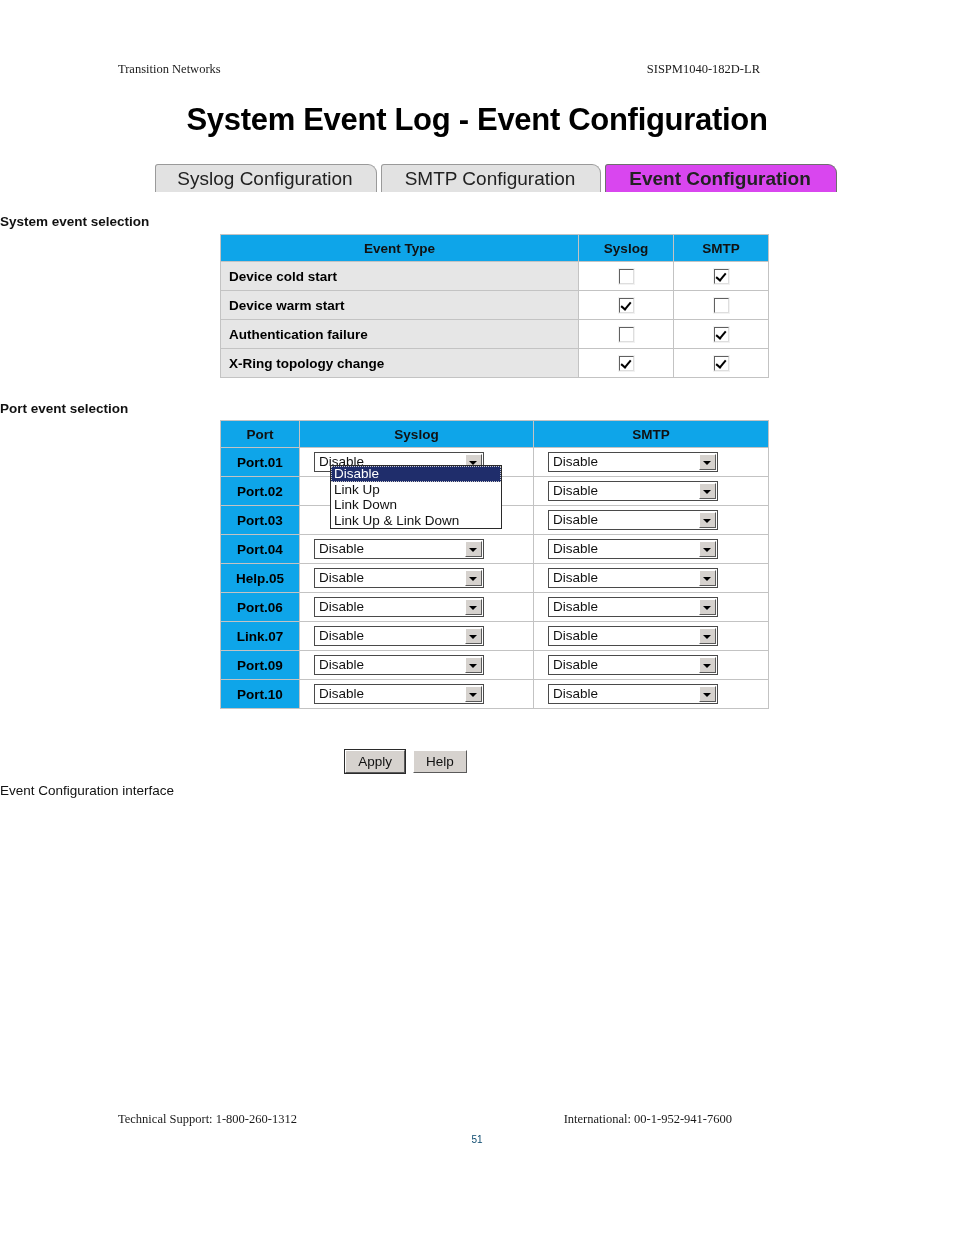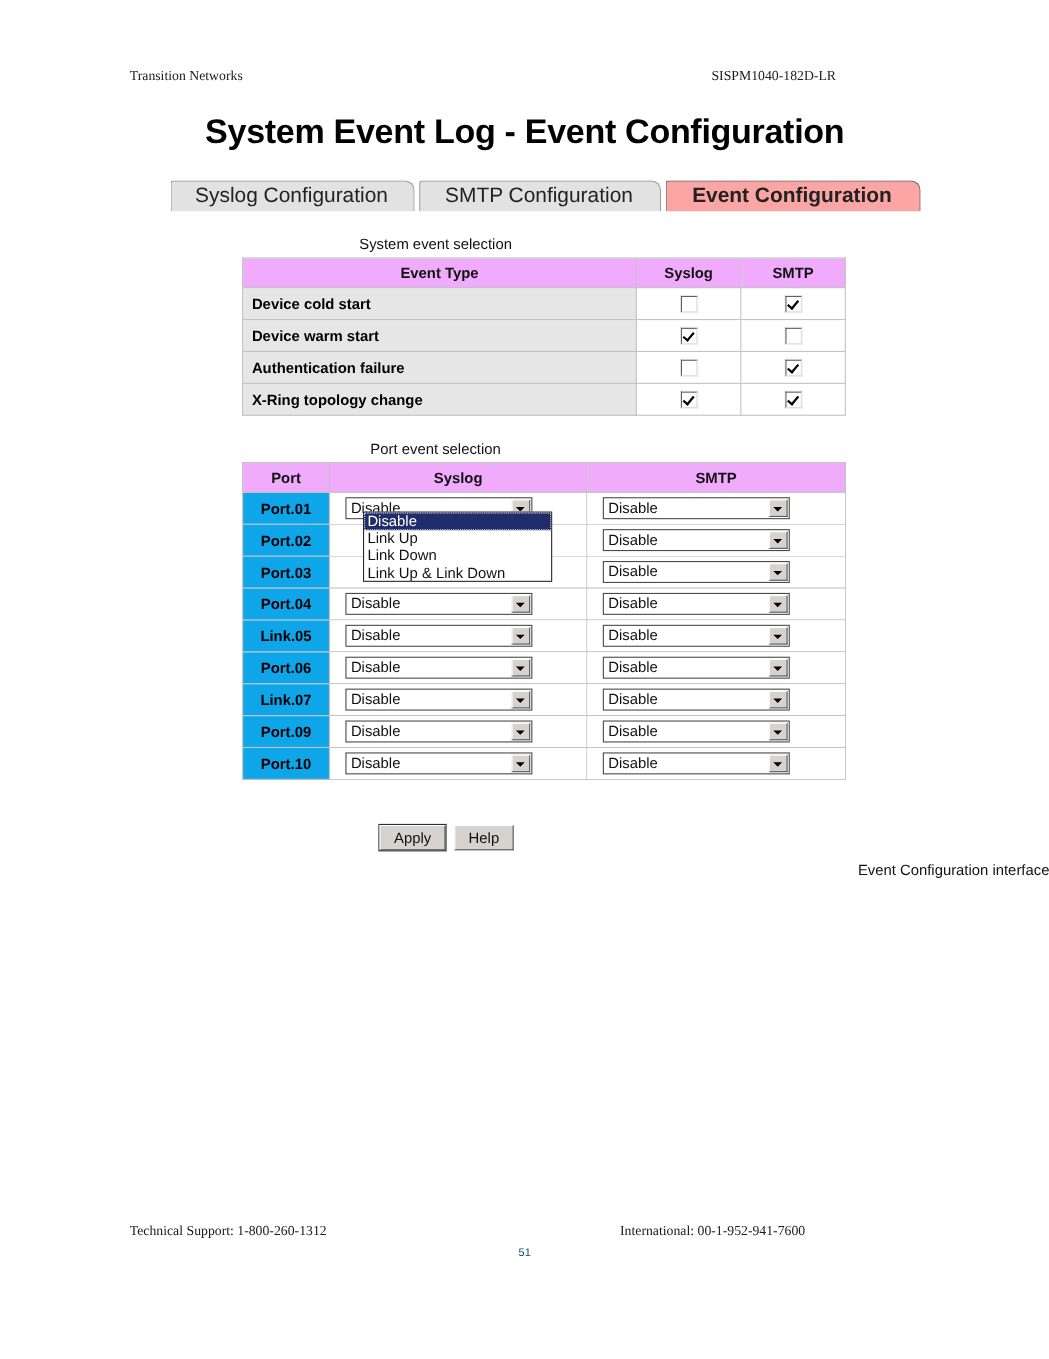--- a/index.html
+++ b/index.html
@@ -90,53 +90,53 @@
     border-top-right-radius: 9px;
     box-sizing: border-box;
     text-align: center;
     margin-right: 4px;
     white-space: nowrap;
   }
   .tab.tab-syslog { width: 222px; }
   .tab.tab-smtp   { width: 220px; }
   .tab.tab-event  {
     width: 232px;
-    background: #fca5a5;
+    background: #d946ef;
     font-weight: bold;
     border-color: #6e6e6e;
   }
 
   
   .section-caption {
     position: absolute;
     width: 792px;
     left: 0;
-    text-align: center;
-    font-size: 13.5px;
-    font-weight: normal;
+    text-align: left;
+    font-size: 13.5px;
+    font-weight: bold;
     color: #111;
   }
   #sys-caption  { top: 214px; }
   #port-caption { top: 401px; }
 
   
   .grid {
     position: absolute;
     border-collapse: collapse;
     border: 1px solid #b9b9b9;
     table-layout: fixed;
   }
   .grid th, .grid td {
     border: 1px solid #c3c3c3;
     font-size: 13.5px;
     padding: 0;
     box-sizing: border-box;
   }
   .grid th {
-    background: #f0abfc;
+    background: #0ea5e9;
     font-weight: bold;
     height: 27px;
     color: #111;
   }
   .grid td {
     background: #e6e6e6;
     height: 29px;
   }
 
   
@@ -302,21 +302,21 @@
   }
   .winbtn.focused {
     box-shadow: 0 0 0 1px #2b2b2b;
   }
 
   .iface-caption {
     position: absolute;
     top: 783px;
     left: 0;
     width: 954px;
-    text-align: right;
+    text-align: left;
     font-size: 13.5px;
     color: #111;
   }
 </style>
 </head>
 <body>
 
 <div class="doc-header">
   <span class="left">Transition Networks</span>
   <span class="right">SISPM1040-182D-LR</span>
@@ -421,21 +421,21 @@
         <td class="port-name">Port.03</td>
         <td class="sel-cell"><span class="winselect" style="visibility: hidden;"></span></td>
         <td class="sel-cell"><span class="winselect"><span class="sel-text">Disable</span><span class="sel-arrow"></span></span></td>
       </tr>
       <tr>
         <td class="port-name">Port.04</td>
         <td class="sel-cell"><span class="winselect"><span class="sel-text">Disable</span><span class="sel-arrow"></span></span></td>
         <td class="sel-cell"><span class="winselect"><span class="sel-text">Disable</span><span class="sel-arrow"></span></span></td>
       </tr>
       <tr>
-        <td class="port-name">Link.05</td>
+        <td class="port-name">Help.05</td>
         <td class="sel-cell"><span class="winselect"><span class="sel-text">Disable</span><span class="sel-arrow"></span></span></td>
         <td class="sel-cell"><span class="winselect"><span class="sel-text">Disable</span><span class="sel-arrow"></span></span></td>
       </tr>
       <tr>
         <td class="port-name">Port.06</td>
         <td class="sel-cell"><span class="winselect"><span class="sel-text">Disable</span><span class="sel-arrow"></span></span></td>
         <td class="sel-cell"><span class="winselect"><span class="sel-text">Disable</span><span class="sel-arrow"></span></span></td>
       </tr>
       <tr>
         <td class="port-name">Link.07</td>

